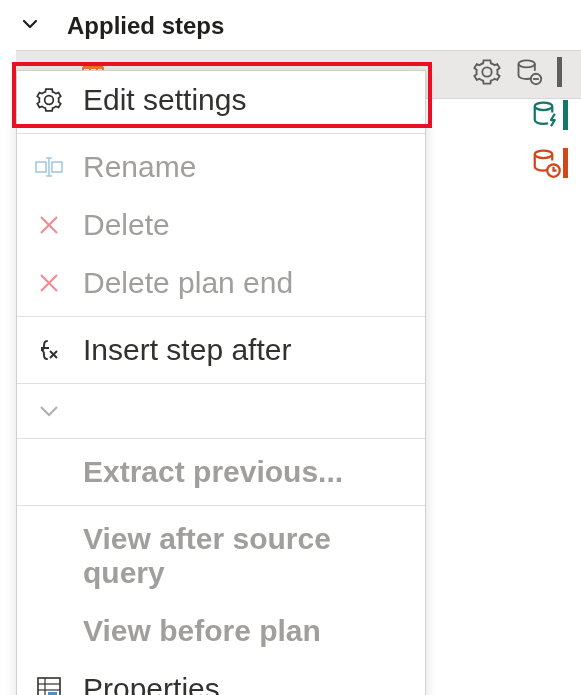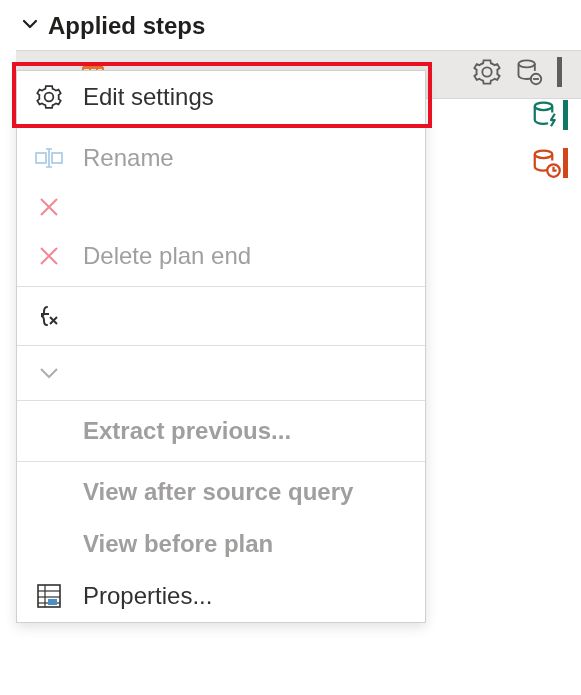--- a/index.html
+++ b/index.html
@@ -14,21 +14,21 @@
     }
     .container {
       position: relative;
       width: 100%;
       height: 100%;
     }
     .header {
       display: flex;
       align-items: center;
       padding: 12px 20px 10px;
-      gap: 8px;
+      gap: 27px;
     }
     .header-title {
       font-weight: 600;
       font-size: 24px;
       color: #201f1e;
     }
     .step-bar {
       margin-left: 16px;
       margin-right: 0;
       display: flex;
@@ -70,32 +70,32 @@
       width: 410px;
       background: #fff;
       border: 1px solid #d1d0ce;
       box-shadow: 0 4px 12px rgba(0,0,0,0.12);
     }
     .menu-item {
       display: flex;
       align-items: center;
       padding: 12px 16px;
       gap: 18px;
-      font-size: 24px;
+      font-size: 30px;
       cursor: pointer;
     }
     .menu-item .icon-slot {
       flex: 0 0 32px;
       display: flex;
       justify-content: center;
       align-items: center;
     }
     .menu-item.enabled .label { color: #323130; }
     .menu-item.disabled { cursor: default; }
-    .menu-item.disabled .label { color: #a19f9d; text-align: center; }
+    .menu-item.disabled .label { color: #a19f9d; }
     .menu-item.disabled .icon-slot { opacity: 0.5; }
     .highlight-box {
       position: absolute;
       top: 62px;
       left: 12px;
       width: 420px;
       height: 66px;
       border: 4px solid #e81123;
       pointer-events: none;
     }
@@ -200,20 +200,21 @@
       </span>
       <span class="label">Rename</span>
     </div>
 
     <div class="menu-item disabled">
       <span class="icon-slot">
         <svg width="22" height="22" viewBox="0 0 22 22">
             <path d="M3 3l16 16M19 3L3 19" stroke="#e81123" stroke-width="2"></path>
           </svg>
       </span>
+      <span class="label">Delete</span>
     </div>
 
     <div class="menu-item disabled">
       <span class="icon-slot">
         <svg width="22" height="22" viewBox="0 0 22 22">
             <path d="M3 3l16 16M19 3L3 19" stroke="#e81123" stroke-width="2"></path>
           </svg>
       </span>
       <span class="label">Delete plan end</span>
     </div>
@@ -221,20 +222,21 @@
     <div class="divider"></div>
 
     <div class="menu-item enabled">
       <span class="icon-slot">
         <svg width="26" height="26" viewBox="0 0 26 26">
           <path d="M11 4c-3 0-3 3-3 5s0 4-3 4c3 0 3 3 3 5s0 4 3 4" fill="none" stroke="#323130" stroke-width="2" stroke-linecap="round"></path>
           <path d="M5 11h8" stroke="#323130" stroke-width="2"></path>
           <path d="M14 14l7 7M21 14l-7 7" stroke="#323130" stroke-width="2"></path>
         </svg>
       </span>
+      <span class="label">Insert step after</span>
     </div>
 
     <div class="divider"></div>
 
 
     <div class="menu-item disabled">
       <span class="icon-slot">
         <svg width="22" height="22" viewBox="0 0 22 22">
             <path d="M3 7l8 8 8-8" stroke="#605e5c" stroke-width="2" fill="none"></path>
           </svg>

